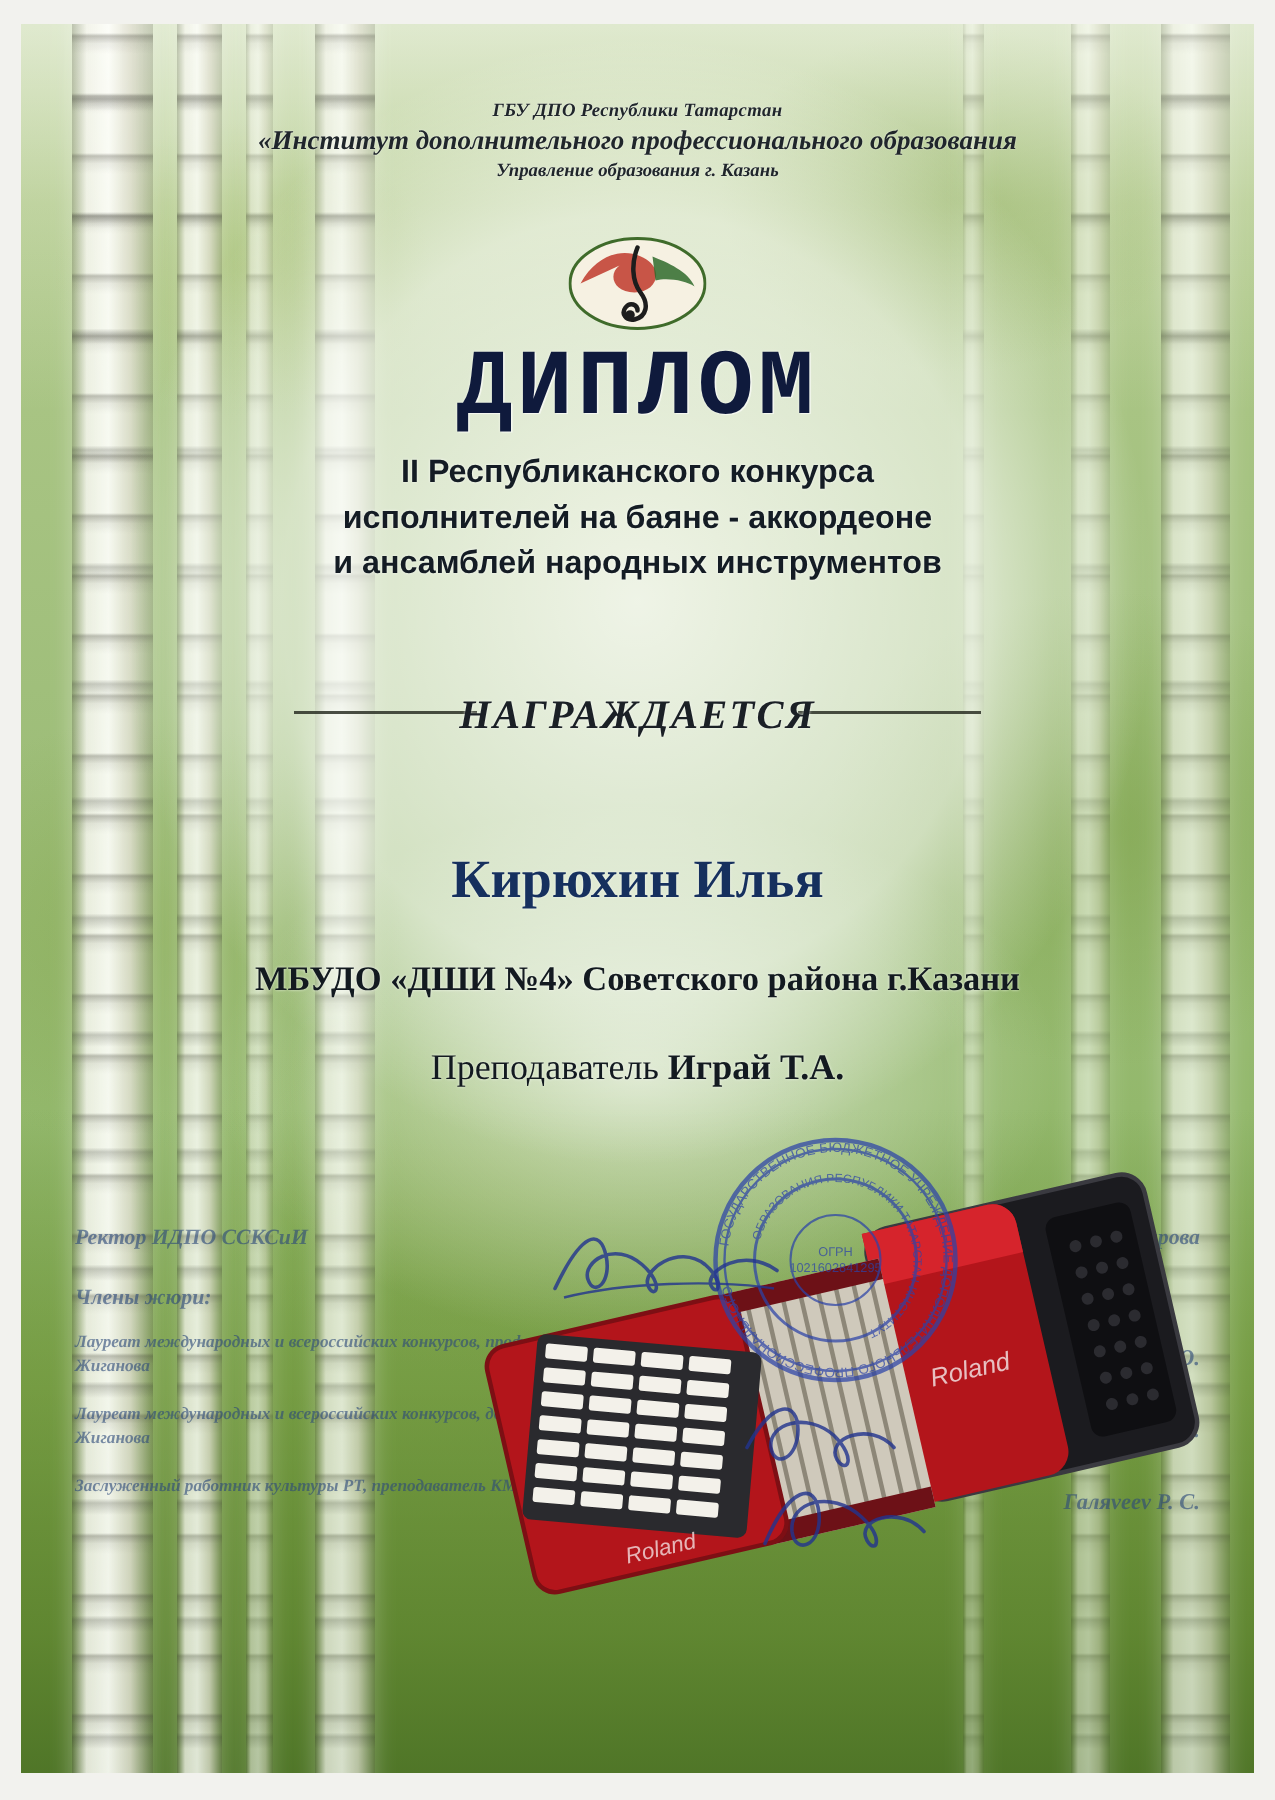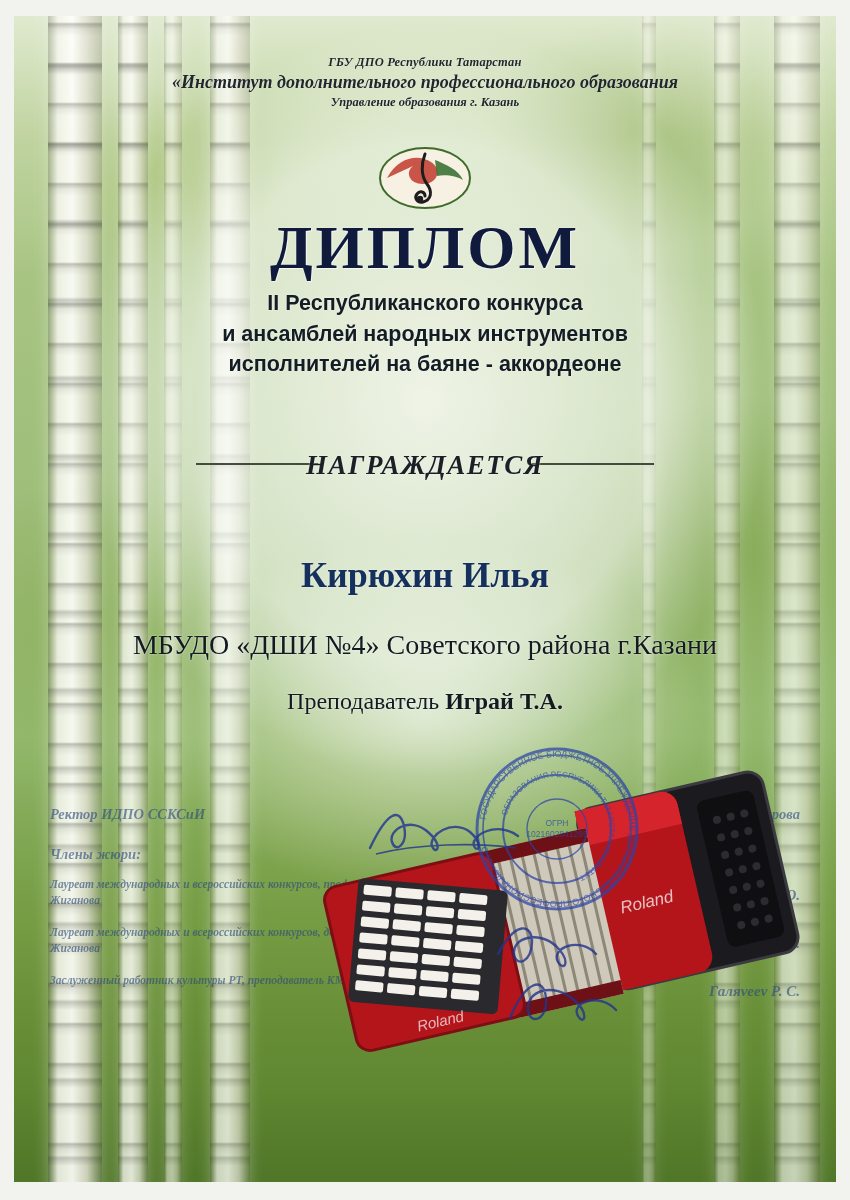--- a/index.html
+++ b/index.html
@@ -97,21 +97,21 @@
     left: 0; top: 0; right: 0; bottom: 0;
     background:
       radial-gradient(ellipse 430px 470px at 50% 33%, rgba(255,255,255,0.82) 0%, rgba(255,255,255,0.55) 55%, rgba(255,255,255,0.0) 80%),
       radial-gradient(ellipse 360px 230px at 50% 60%, rgba(255,255,255,0.60) 0%, rgba(255,255,255,0.0) 78%);
     pointer-events: none;
   }
 
   
   #content {
     position: absolute;
-    left: 0; top: 0;
+    left: 0; top: 11px;
     width: 822px;
     height: 1166px;
     text-align: center;
   }
 
   .org-block {
     position: absolute;
     left: 50%;
     transform: translateX(-50%);
     top: 38px;
@@ -135,21 +135,21 @@
     top: 130px;
     transform: translateX(-50%);
     width: 92px;
     height: 64px;
   }
 
   .diploma-title {
     position: absolute;
     left: 0; right: 0;
     top: 196px;
-    font-family: Liberation Serif, serif;
+    font-family: Liberation Mono, monospace;
     font-weight: bold;
     font-size: 62px;
     letter-spacing: 3px;
     color: #0f1a3c;
     text-shadow: 1px 1px 0 rgba(255,255,255,0.55), 0 0 2px rgba(255,255,255,0.6);
   }
 
   .contest-lines {
     position: absolute;
     left: 0; right: 0;
@@ -217,22 +217,22 @@
     font-size: 36px;
     color: #16305e;
     text-shadow: 0 0 2px rgba(255,255,255,0.6);
   }
 
   .school {
     position: absolute;
     left: 0; right: 0;
     top: 613px;
     font-family: "Liberation Serif", serif;
-    font-weight: normal;
-    font-size: 28px;
+    font-weight: bold;
+    font-size: 23px;
     color: #131a20;
     text-shadow: 0 0 2px rgba(255,255,255,0.7);
   }
 
   .teacher {
     position: absolute;
     left: 0; right: 0;
     top: 672px;
     font-family: "Liberation Serif", serif;
     font-size: 24px;
@@ -353,22 +353,22 @@
           <path d="M46 8 C42 18, 42 30, 48 38 C54 46, 52 54, 44 56 C38 57, 35 52, 38 48
                    C41 44, 46 46, 46 50" fill="none" stroke="#1d1d1d" stroke-width="3" stroke-linecap="round"></path>
           <circle cx="41" cy="53" r="3.2" fill="#1d1d1d"></circle>
         </svg>
       </div>
 
       <div class="diploma-title">ДИПЛОМ</div>
 
       <div class="contest-lines">
         <div>II Республиканского конкурса</div>
+        <div>исполнителей на баяне - аккордеоне</div>
         <div>и ансамблей народных инструментов</div>
-        <div>исполнителей на баяне - аккордеоне</div>
       </div>
 
 
       <div class="rule rule-left"></div>
       <div class="rule rule-right"></div>
       <div class="awarded">НАГРАЖДАЕТСЯ</div>
 
       <div class="laureate-name">Кирюхин Илья</div>
       <div class="school">МБУДО «ДШИ №4» Советского района г.Казани</div>
 

